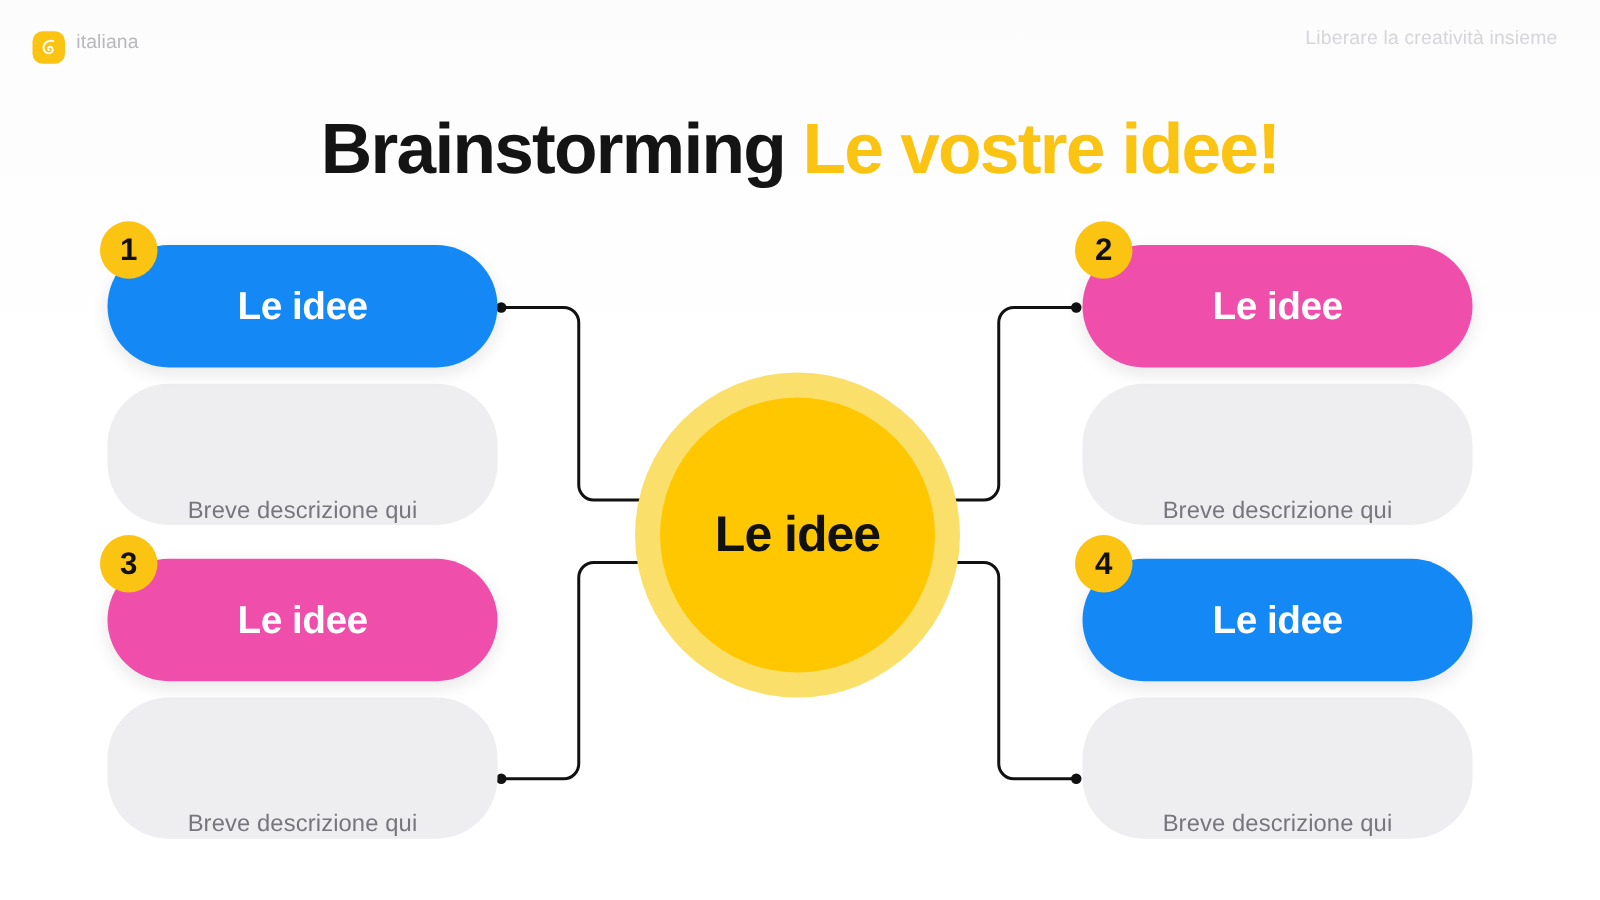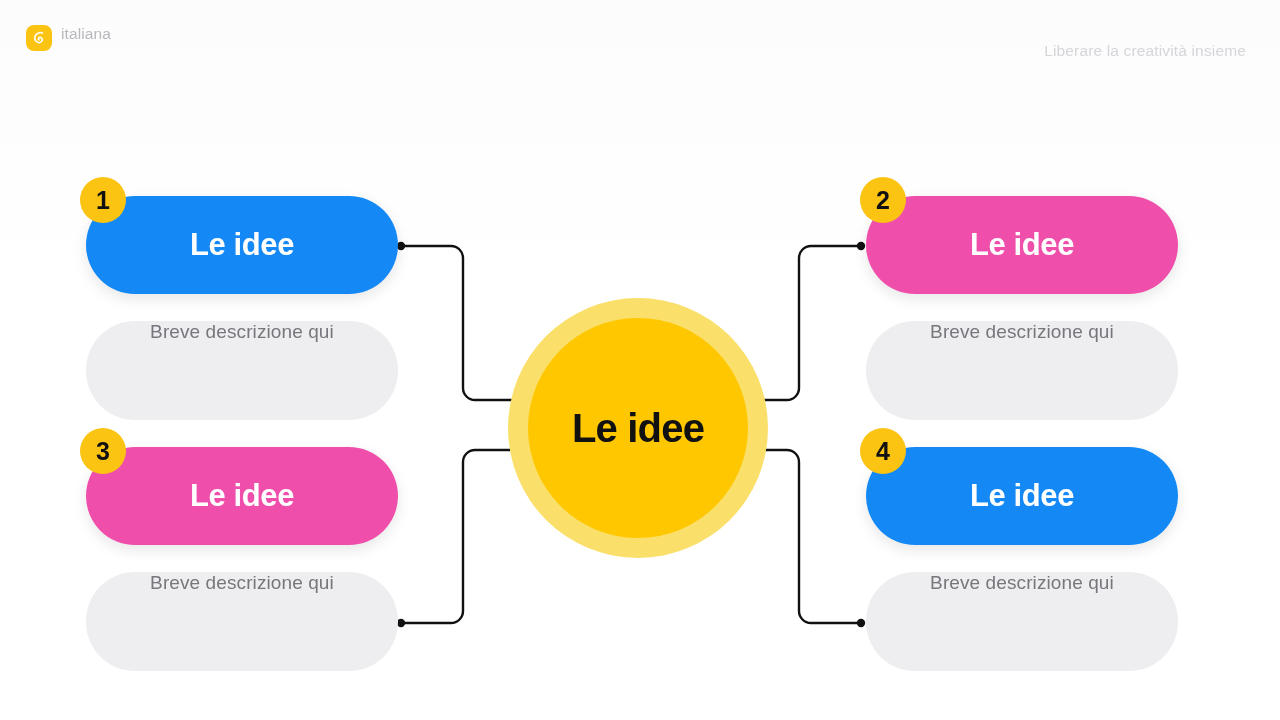--- a/index.html
+++ b/index.html
@@ -47,21 +47,21 @@
 
   .brand-name {
     font-size: 15.5px;
     color: #b9b9bd;
     letter-spacing: .1px;
   }
 
   .tagline {
     position: absolute;
     right: 34px;
-    top: 42px;
+    top: 22px;
     font-size: 15.5px;
     color: #d6d6da;
     letter-spacing: .15px;
     white-space: nowrap;
   }
 
   
   .title {
     position: absolute;
     top: 86px;
@@ -151,26 +151,26 @@
     display: flex;
     align-items: center;
     justify-content: center;
     font-size: 25px;
     font-weight: 700;
     color: #111111;
     z-index: 3;
   }
 
   .desc {
-    margin-top: 27px;
-    height: 99px;
+    margin-top: 13px;
+    height: 113px;
     border-radius: 49px;
     background: #eeeef0;
     display: flex;
-    align-items: flex-start;
+    align-items: flex-end;
     justify-content: center;
   }
 
   .desc-label {
     font-size: 19px;
     color: #76767d;
     letter-spacing: .1px;
   }
 </style>
 </head>
@@ -182,20 +182,23 @@
     <span class="brand-mark">
       <svg width="18" height="18" viewBox="0 0 24 24" aria-hidden="true">
         <path d="M16.8 5.2c-3.6-1.3-7.9.3-9.6 3.7-1.5 3-.6 6.6 2 8.4 2 1.4 4.9 1.1 6.3-.8 1.1-1.5.9-3.7-.5-4.8-1.1-.9-2.8-.7-3.5.5-.5.9-.2 2.1.7 2.5" fill="none" stroke="#ffffff" stroke-width="2.1" stroke-linecap="round"></path>
       </svg>
     </span>
     <span class="brand-name">italiana</span>
   </div>
 
   <div class="tagline">Liberare la creatività insieme</div>
 
+  <h1 class="title">
+    <span class="t-main">Brainstorming</span><span class="t-accent">Le vostre idee!</span>
+  </h1>
 
   <svg class="wires" width="1280" height="720" viewBox="0 0 1280 720">
     <g fill="none" stroke="#111111" stroke-width="2.4" stroke-linecap="round">
       <path d="M401 246 H451 a12 12 0 0 1 12 12 V388 a12 12 0 0 0 12 12 H527"></path>
       <path d="M861 246 H811 a12 12 0 0 0 -12 12 V388 a12 12 0 0 1 -12 12 H749"></path>
       <path d="M401 623 H451 a12 12 0 0 0 12 -12 V462 a12 12 0 0 1 12 -12 H527"></path>
       <path d="M861 623 H811 a12 12 0 0 1 -12 -12 V462 a12 12 0 0 0 -12 -12 H749"></path>
     </g>
     <g fill="#111111">
       <circle cx="401" cy="246" r="4.2"></circle>

